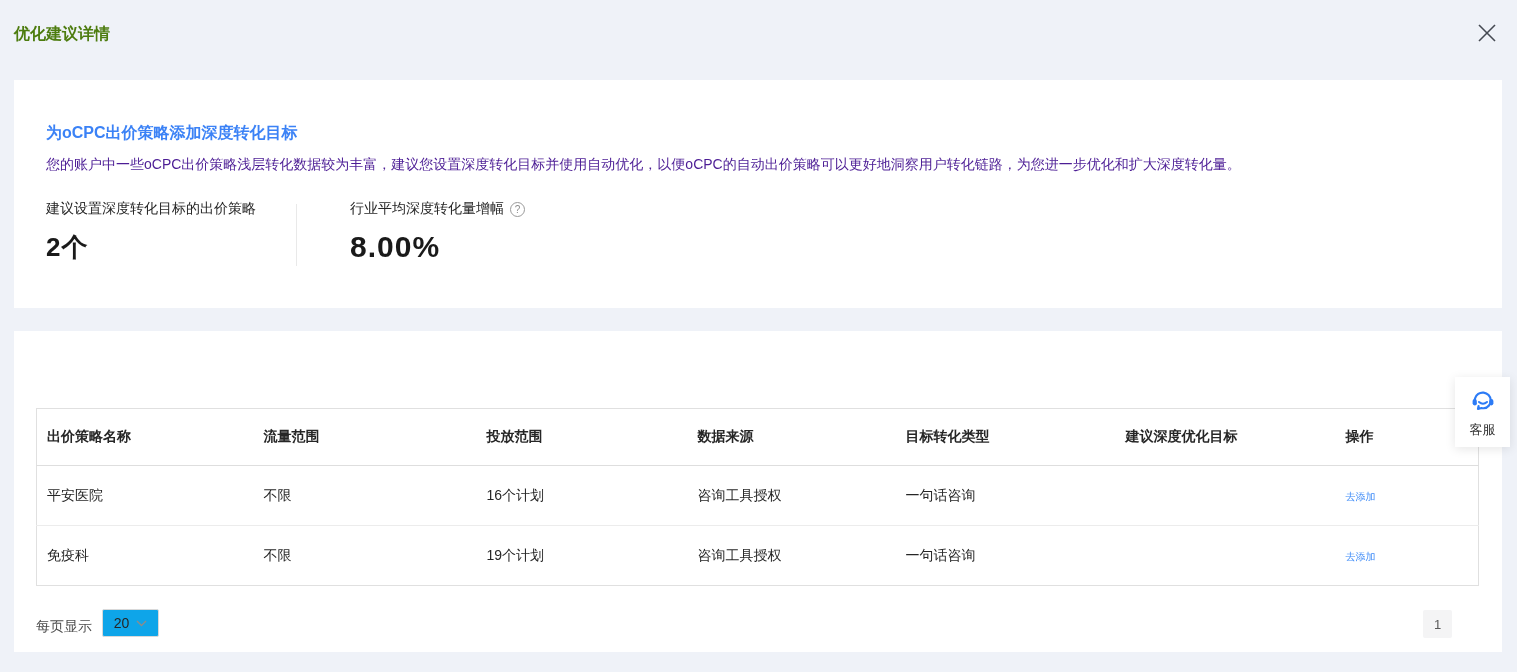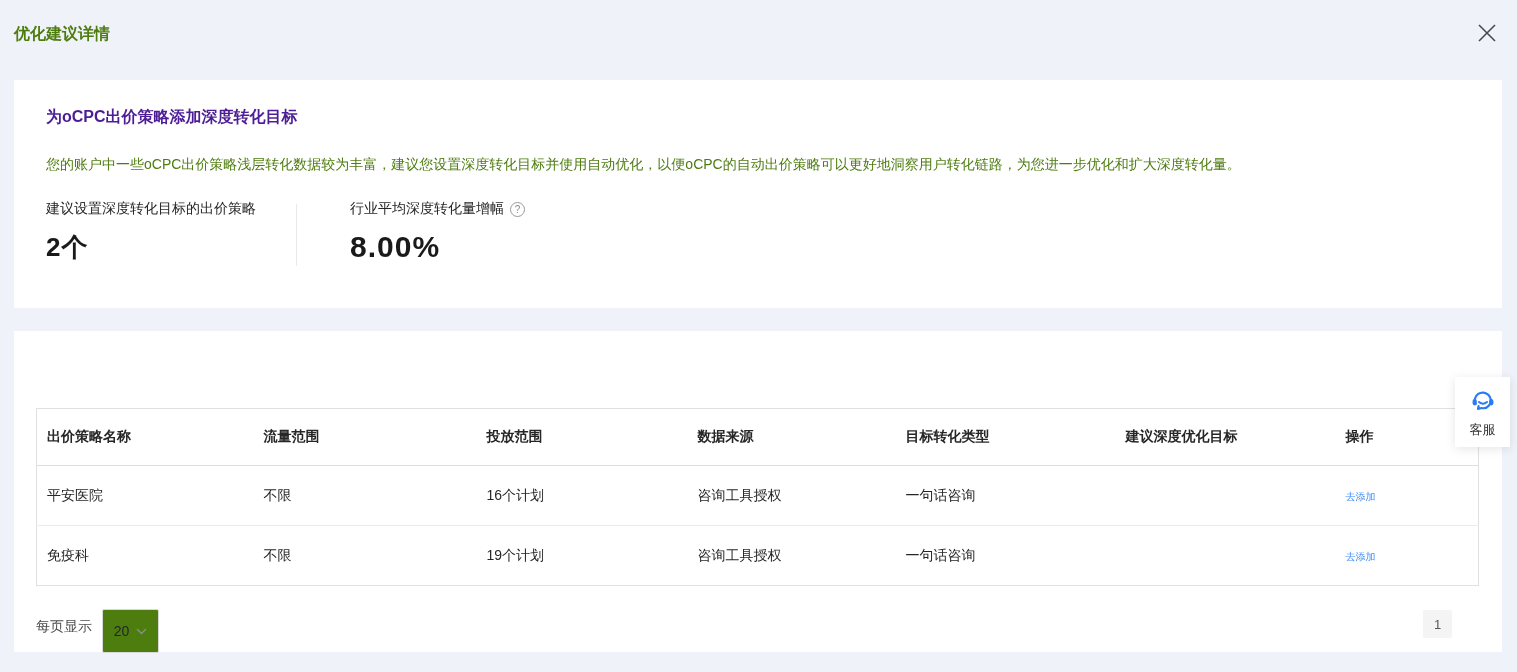--- a/index.html
+++ b/index.html
@@ -20,26 +20,26 @@
     position:absolute; right:16px; top:19px;
     width:28px; height:28px; border:none; background:transparent;
     cursor:pointer; padding:0; display:flex; align-items:center; justify-content:center;
   }
   
   .card { position:absolute; left:14px; width:1488px; background:#ffffff; }
   .summary-card { top:80px; height:228px; }
   .table-card   { top:331px; height:321px; }
 
   .summary-heading {
-    position:absolute; left:32px; top:27px;
-    font-size:16px; font-weight:700; color:#4c1d95;
+    position:absolute; left:32px; top:43px;
+    font-size:16px; font-weight:700; color:#3b82f6;
   }
   .summary-desc {
     position:absolute; left:32px; top:74px; right:32px;
-    font-size:14px; color:#4d7c0f; line-height:20px;
+    font-size:14px; color:#4c1d95; line-height:20px;
   }
   .stat { position:absolute; top:120px; }
   .stat-1 { left:32px; }
   .stat-2 { left:336px; }
   .stat-label { font-size:14px; color:#262626; display:flex; align-items:center; gap:6px; }
   .stat-value { margin-top:12px; font-size:26px; font-weight:700; color:#1a1a1a; letter-spacing:1px; }
   .stat-value.big { font-size:30px; }
   .stat-divider {
     position:absolute; left:282px; top:124px;
     width:1px; height:62px; background:#e9e9e9;
@@ -67,22 +67,22 @@
   }
   .rec-table tbody tr:last-child td { border-bottom:none; }
   .action-link { color:#3e8bf7; font-size:10px; text-decoration:none; cursor:pointer; }
   
   .per-page-label {
     position:absolute; left:22px; top:287px;
     font-size:14px; color:#4d4d4d;
   }
   .per-page-select {
     position:absolute; left:88px; top:278px;
-    width:57px; height:44px;
-    border:1px solid #d9d9d9; border-radius:2px; background:#4d7c0f;
+    width:57px; height:28px;
+    border:1px solid #d9d9d9; border-radius:2px; background:#0ea5e9;
     display:flex; align-items:center; justify-content:center; gap:7px;
     font-size:14px; color:#262626; cursor:pointer;
   }
   .page-btn {
     position:absolute; left:1409px; top:279px;
     width:29px; height:28px; border:none; border-radius:2px;
     background:#f4f4f5; color:#595959; font-size:13px;
     font-family:"Liberation Sans", sans-serif; cursor:pointer;
   }
   

